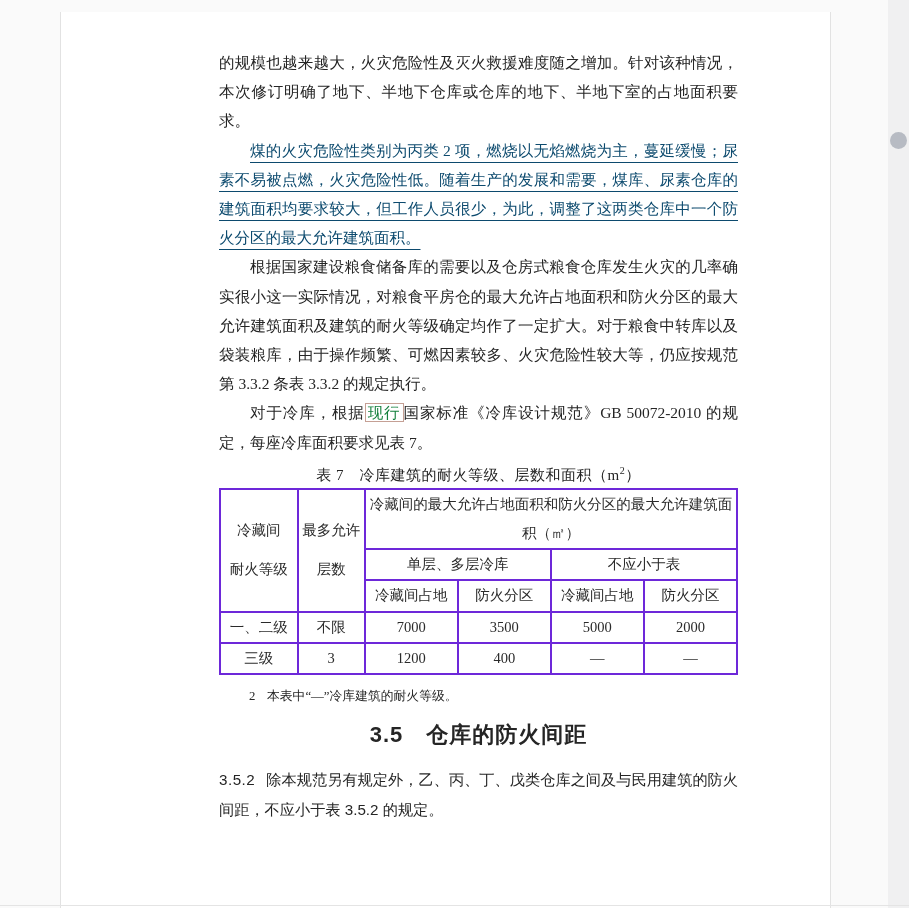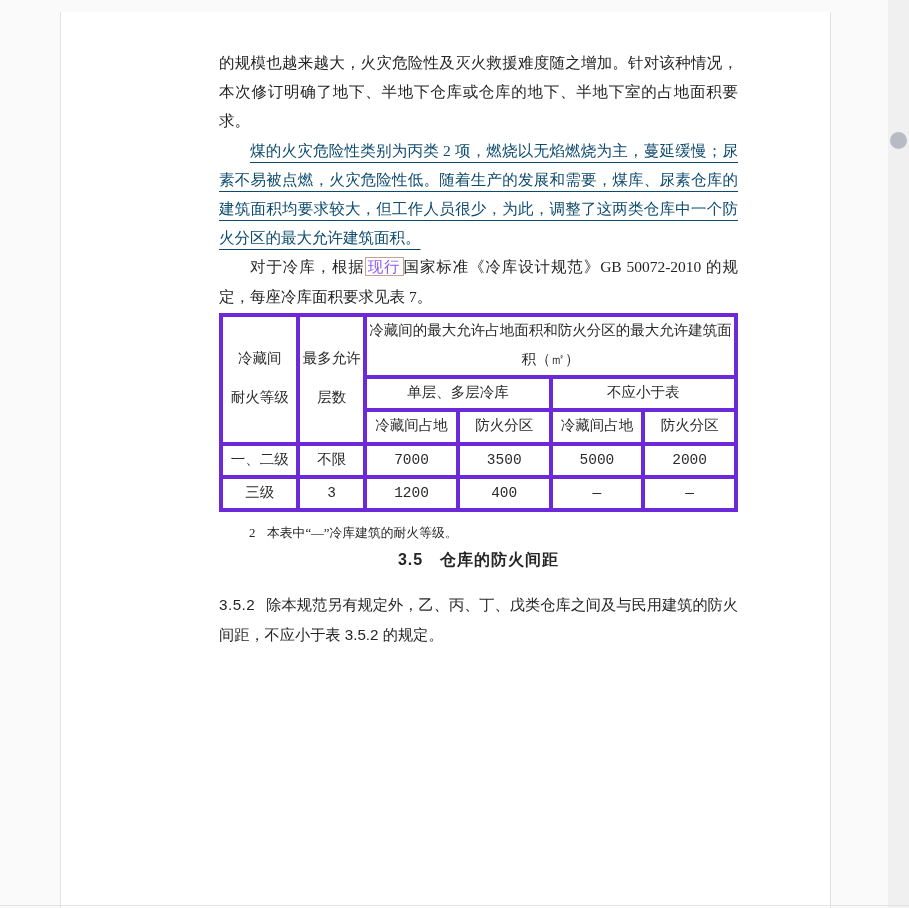--- a/index.html
+++ b/index.html
@@ -37,84 +37,85 @@
   }
   .para { text-indent:2em; }
   .para.no-indent { text-indent:0; }
   .para.red {
     color:#0c4a6e;
     text-decoration:underline;
     text-underline-offset:6px;
     text-decoration-thickness:1px;
   }
   .boxed-term {
-    color:#8b5cf6;
+    color:#15803d;
     border:1px solid #c5a095;
     padding:0 2px;
   }
   .table-caption {
     text-align:center; text-indent:0;
     margin-top:3px; line-height:22px; font-size:15px;
     letter-spacing:.5px;
   }
   sup { font-size:10px; }
   table.fire-table {
     width:100%; border-collapse:collapse; margin-top:2px;
     font-size:14.5px; text-align:center;
     color:#2a2a2a;
   }
   table.fire-table th, table.fire-table td {
-    border:4px solid #6d28d9; font-weight:normal; padding:0 2px;
+    border:2px solid #6d28d9; font-weight:normal; padding:0 2px;
     vertical-align:middle;
-    font-family:Liberation Mono, monospace;
   }
   .hrow1 { height:28px; }
   .hrow2 { height:29px; }
   .hrow3 { height:29px; }
   .drow  { height:31px; }
   .two-line div { line-height:39px; }
   .notes {
     margin-top:8px; font-size:12.8px; line-height:27px;
     text-align:justify;
   }
   .note-row { display:flex; }
   .note-label { flex:0 0 auto; white-space:pre; }
   .note1 .note-label { width:48px; }
   .note2 { padding-left:30px; }
   .note2 .note-label { width:18px; }
   .note-text { flex:1; }
   .p-cotton { margin-top:4px; }
   .section-heading {
     text-align:center; text-indent:0;
     font-family:"Liberation Sans","DejaVu Sans",sans-serif;
-    font-weight:bold; font-size:16px;
-    line-height:26px;
+    font-weight:bold; font-size:22px;
+    margin-top:12px; line-height:26px;
     letter-spacing:1px;
   }
   .p-352 {
     margin-top:17px;
     font-family:"Liberation Sans","DejaVu Sans",sans-serif;
     font-size:15.2px; line-height:30px;
     text-indent:0;
   }
   .p-352 .clause-num { letter-spacing:.5px; margin-right:11px; }
 </style>
 </head>
 <body>
 
 <div class="page">
   <div class="content">
 
     <p class="para no-indent">的规模也越来越大，火灾危险性及灭火救援难度随之增加。针对该种情况，本次修订明确了地下、半地下仓库或仓库的地下、半地下室的占地面积要求。</p>
 
     <p class="para red">煤的火灾危险性类别为丙类 2 项，燃烧以无焰燃烧为主，蔓延缓慢；尿素不易被点燃，火灾危险性低。随着生产的发展和需要，煤库、尿素仓库的建筑面积均要求较大，但工作人员很少，为此，调整了这两类仓库中一个防火分区的最大允许建筑面积。</p>
 
+    <p class="para">根据国家建设粮食储备库的需要以及仓房式粮食仓库发生火灾的几率确实很小这一实际情况，对粮食平房仓的最大允许占地面积和防火分区的最大允许建筑面积及建筑的耐火等级确定均作了一定扩大。对于粮食中转库以及袋装粮库，由于操作频繁、可燃因素较多、火灾危险性较大等，仍应按规范第 3.3.2 条表 3.3.2 的规定执行。</p>
 
     <p class="para"><span>对于冷库，根据</span><span class="boxed-term">现行</span><span>国家标准《冷库设计规范》GB 50072-2010 的规定，每座冷库面积要求见表 7。</span></p>
 
+    <p class="table-caption"><span>表 7　冷库建筑的耐火等级、层数和面积（m</span><sup>2</sup><span>）</span></p>
 
     <table class="fire-table">
       <colgroup>
         <col style="width:15%">
           <col style="width:13%">
         <col style="width:18%">
           <col style="width:18%">
         <col style="width:18%">
           <col style="width:18%">
       </colgroup>

